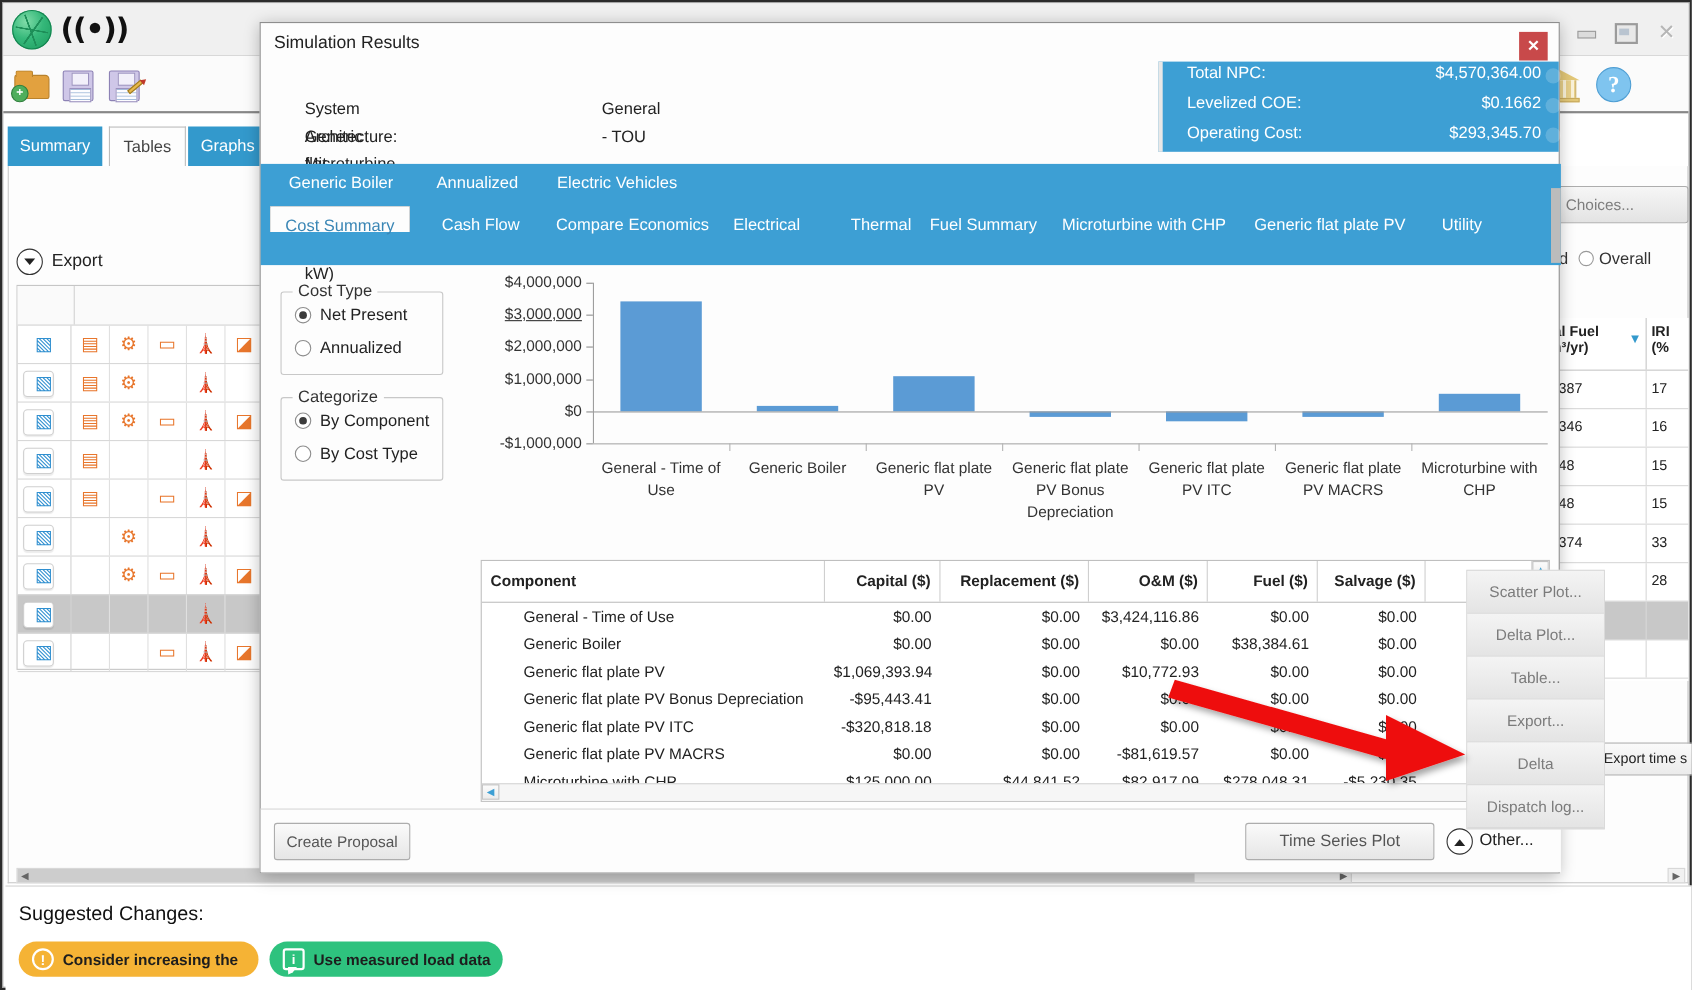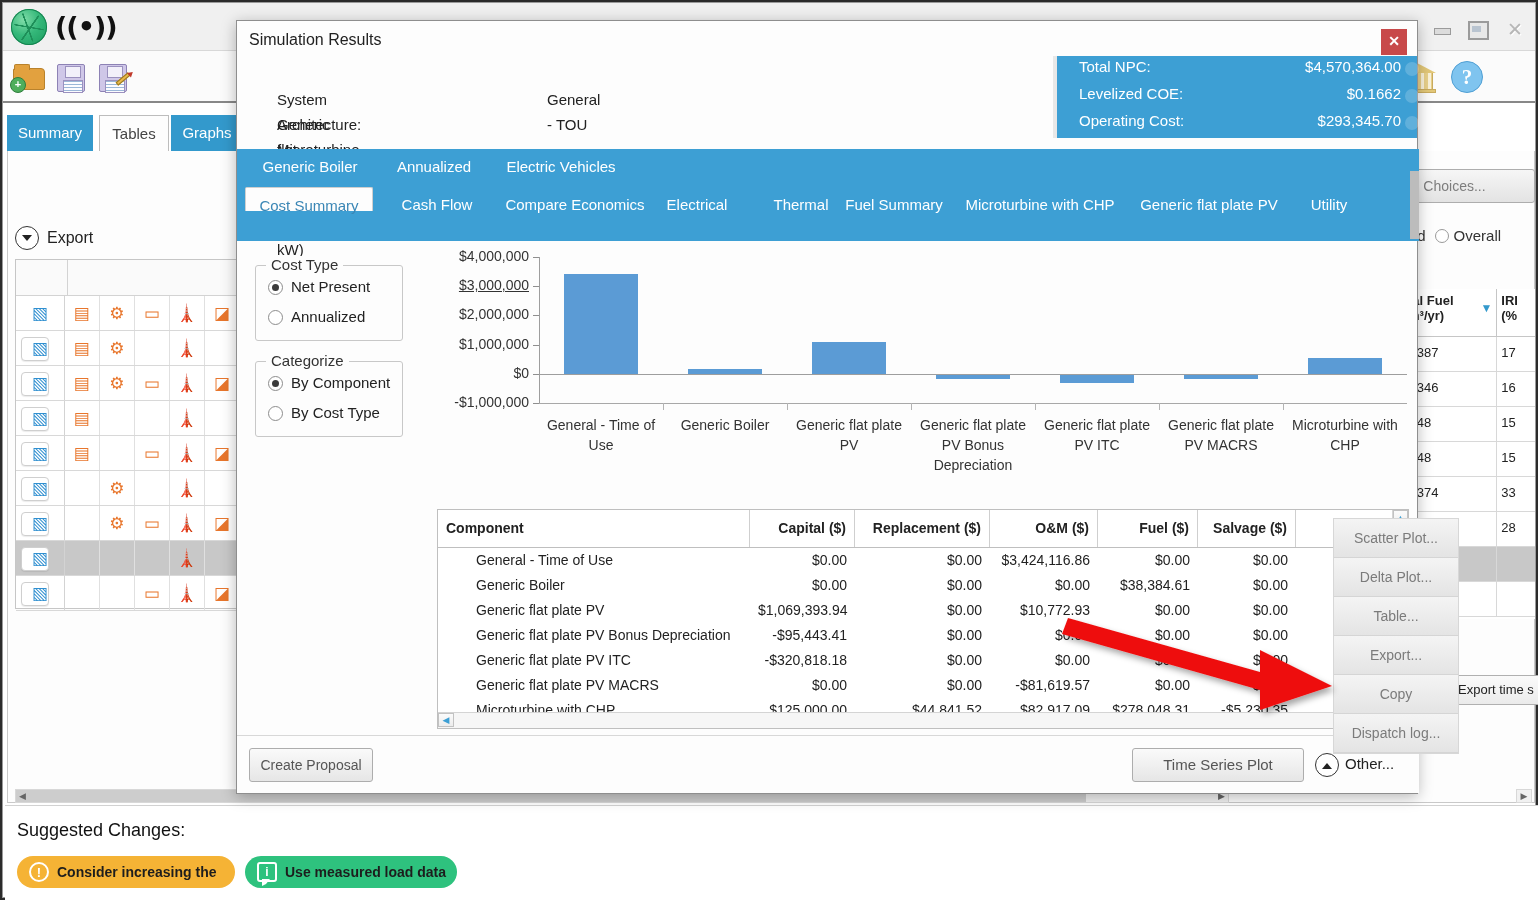--- a/index.html
+++ b/index.html
@@ -968,21 +968,21 @@
       <span id="other-label">Other...</span>
     </div>
   </div>
 </div>
 
 <div id="ctx-menu">
     <div class="mi">Scatter Plot...</div>
     <div class="mi">Delta Plot...</div>
     <div class="mi">Table...</div>
     <div class="mi">Export...</div>
-    <div class="mi">Copy</div>
+    <div class="mi">Delta</div>
     <div class="mi">Dispatch log...</div>
   </div>
 
 <svg id="red-arrow" viewBox="0 0 300 110">
   <defs>
     <filter id="ashadow" x="-20%" y="-20%" width="150%" height="150%">
       <feDropShadow dx="3" dy="4" stdDeviation="3" flood-color="#000" flood-opacity="0.35"></feDropShadow>
     </filter>
   </defs>
   <g filter="url(#ashadow)">

